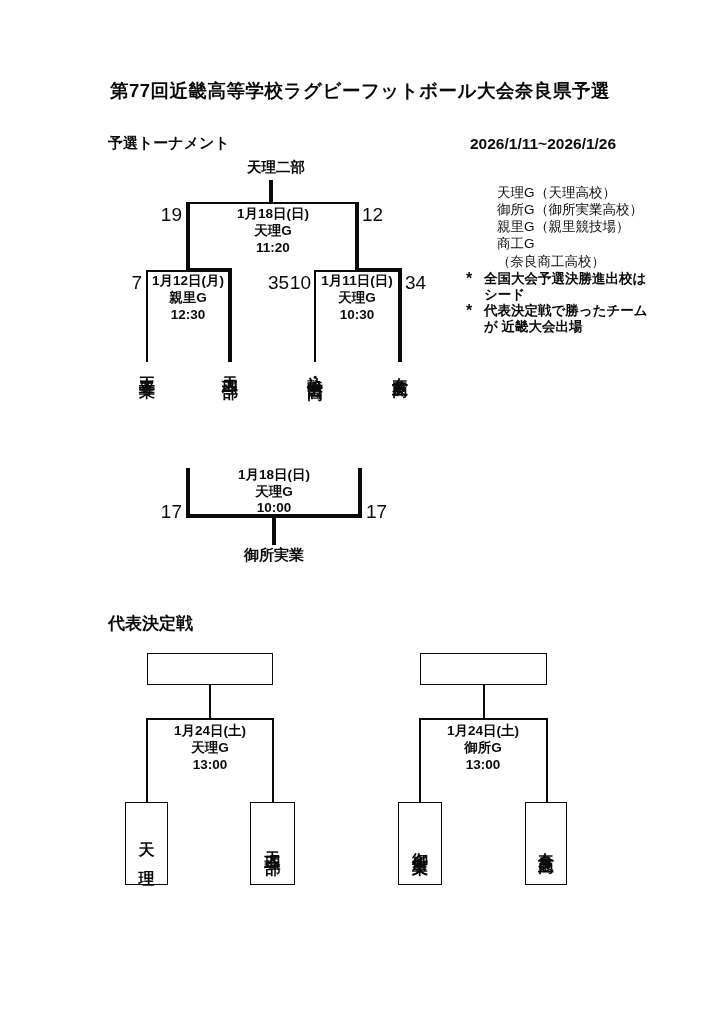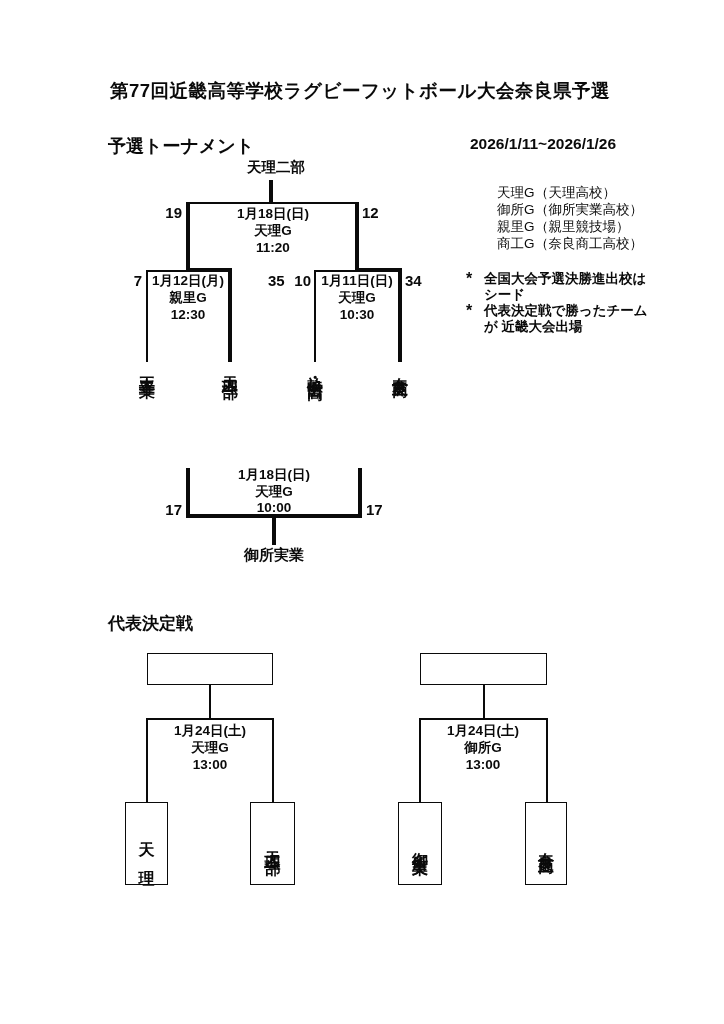--- a/index.html
+++ b/index.html
@@ -4,26 +4,26 @@
 <style>
   html,body{margin:0;padding:0;background:#e8e8e8;}
   .page{
     position:relative;width:724px;height:1024px;background:#ffffff;
     font-family:"Liberation Sans","DejaVu Sans",sans-serif;color:#0a0a0a;
     margin:0 auto;overflow:hidden;
   }
   .abs{position:absolute;}
   .line{position:absolute;background:#0a0a0a;}
   .title{font-size:18.5px;font-weight:bold;letter-spacing:0.5px;white-space:nowrap;}
-  .heading{font-size:18px;font-weight:bold;white-space:nowrap;}
+  .heading{font-size:15px;font-weight:bold;white-space:nowrap;}
   .heading-lg{font-size:17px;font-weight:bold;white-space:nowrap;}
   .daterange{font-size:15.5px;font-weight:bold;white-space:nowrap;}
   .champ{font-size:14.5px;font-weight:bold;text-align:center;}
   .match{font-size:13.5px;font-weight:bold;line-height:17px;text-align:center;white-space:nowrap;}
-  .score{font-size:15px;font-weight:bold;white-space:nowrap;}
+  .score{font-size:19px;font-weight:normal;white-space:nowrap;}
   .score.r{text-align:right;}
   .vteam{
     writing-mode:vertical-rl;text-orientation:upright;
     font-size:16px;font-weight:bold;letter-spacing:2px;line-height:20px;white-space:nowrap;
   }
   .result{font-size:15px;font-weight:bold;text-align:center;}
   .legend-row{position:absolute;display:flex;font-size:13.5px;white-space:nowrap;}
   .legend-label{width:38px;}
   .note{position:absolute;display:flex;font-size:13.5px;font-weight:bold;line-height:15.5px;}
   .note-marker{width:18px;font-size:16px;line-height:15.5px;}
@@ -105,21 +105,21 @@
     <span>（天理高校）</span>
   </div>
   <div class="legend-row" style="left:497px;top:201px;">
     <span class="legend-label">御所G</span>
     <span>（御所実業高校）</span>
   </div>
   <div class="legend-row" style="left:497px;top:218px;">
     <span class="legend-label">親里G</span>
     <span>（親里競技場）</span>
   </div>
-  <div class="legend-row" style="left:497px;top:235px;">
+  <div class="legend-row" style="left:497px;top:235px;flex-direction:column;">
     <span class="legend-label">商工G</span>
     <span>（奈良商工高校）</span>
   </div>
 
   <div class="note" style="left:466px;top:271px;">
     <span class="note-marker">*</span>
     <span>
       <span style="display:block;">全国大会予選決勝進出校は</span>
       <span style="display:block;">シード</span>
     </span>

